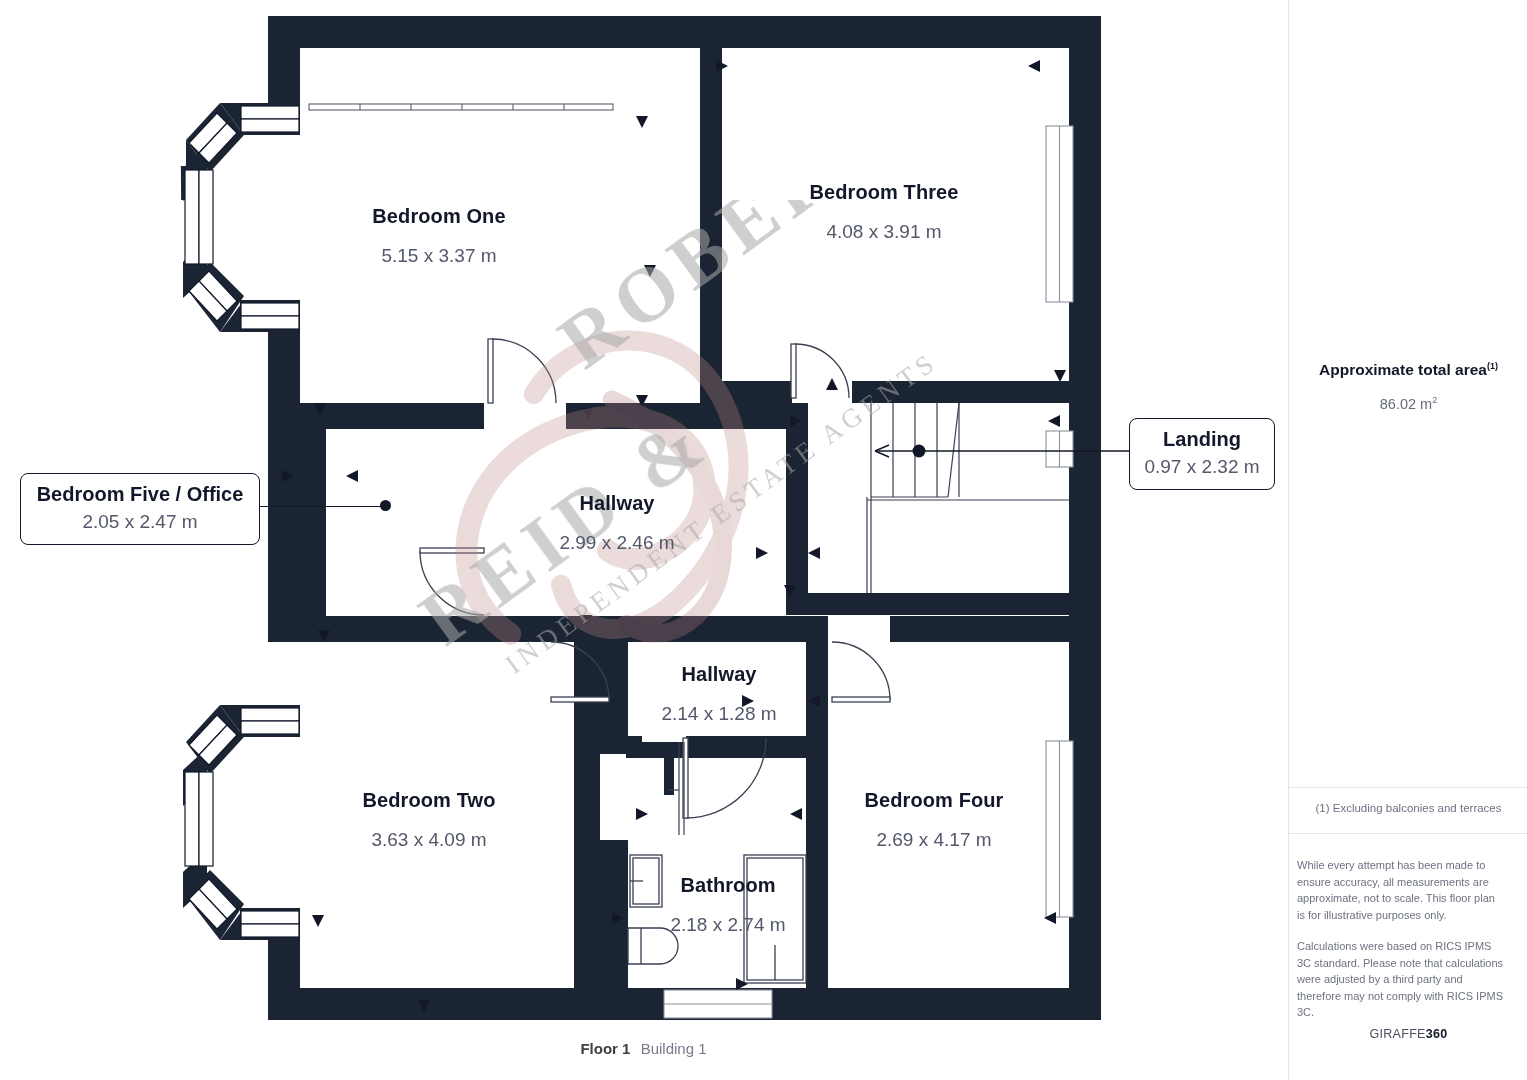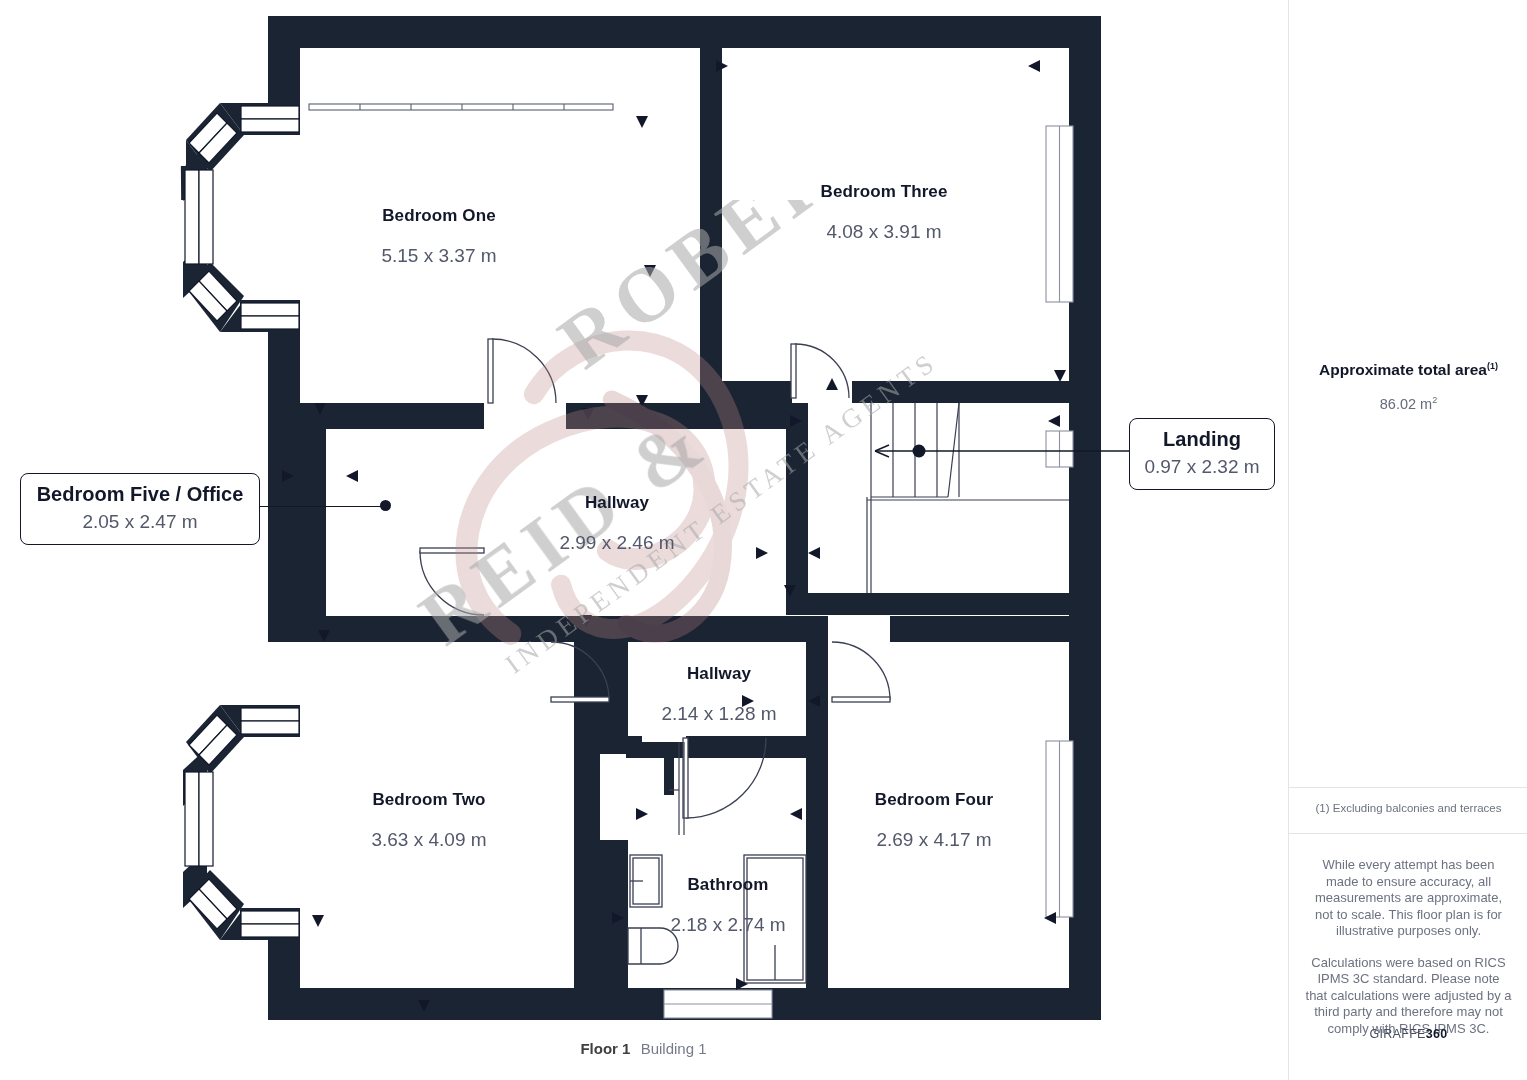--- a/index.html
+++ b/index.html
@@ -22,21 +22,21 @@
     width:640px; height:640px;
     pointer-events:none;
   }
 
   
   .room-label {
     position:absolute; text-align:center; white-space:nowrap;
     transform: translate(-50%, 0);
   }
   .room-label .rname {
-    font-size:17px; font-weight:bold; color:#12182a; letter-spacing:.1px;
+    font-size:20px; font-weight:bold; color:#12182a; letter-spacing:.1px;
     line-height:26px;
   }
   .room-label .rdim {
     font-size:19px; color:#53586b; line-height:26px; margin-top:14px;
   }
 
   
   .callout {
     position:absolute; border:1.6px solid #12182a; border-radius:8px;
     background:#fff; padding:7px 14px 9px 14px; text-align:center;
@@ -74,22 +74,22 @@
   #area-block .area-value {
     font-size:14.5px; color:#666b7c; line-height:22px; margin-top:8px;
   }
   #area-block .area-value sup { font-size:9px; vertical-align:super; }
 
   #footnote {
     position:absolute; left:0; top:800px; width:239px; text-align:center;
     font-size:11.5px; color:#6d7281; line-height:16px;
   }
   #disclaimer {
-    position:absolute; left:16px; top:857px; width:207px; text-align:center;
-    font-size:13px; color:#6d7281; line-height:16.5px;
+    position:absolute; left:8px; top:857px; width:207px; 
+    font-size:11px; color:#6d7281; line-height:16.5px;
   }
   #disclaimer p + p { margin-top:15px; }
   #brand {
     position:absolute; left:0; top:1027px; width:239px; text-align:center;
     font-size:12.5px; color:#4a4f60; letter-spacing:.3px;
   }
   #brand .b-bold { font-weight:bold; color:#12182a; }
 </style>
 </head>
 <body>

